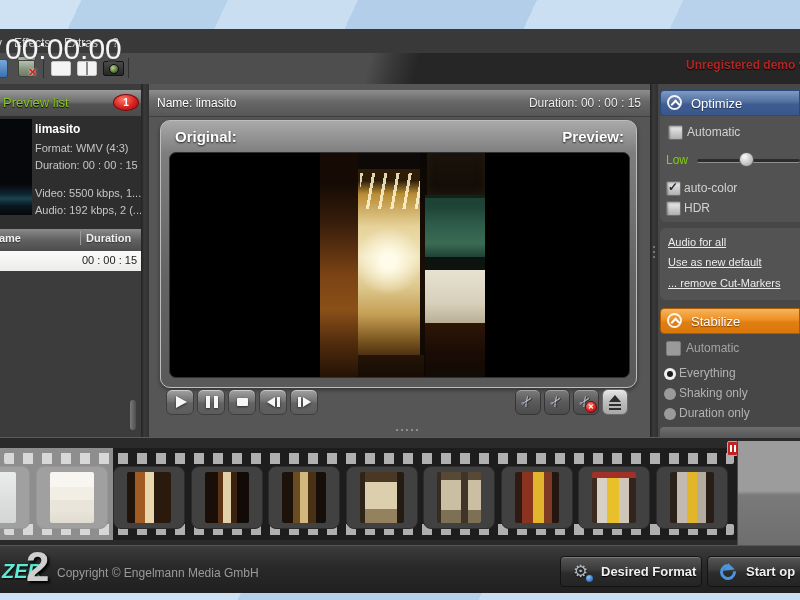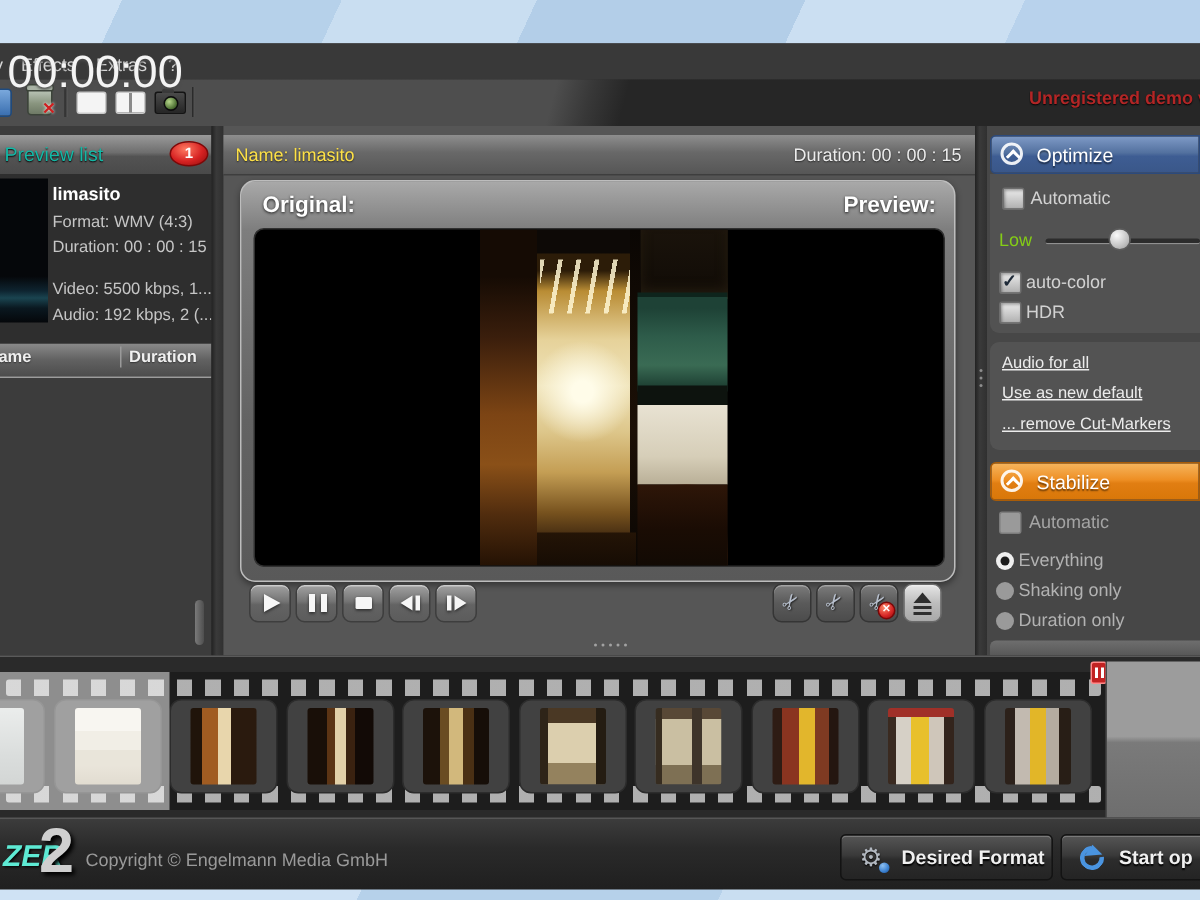--- a/index.html
+++ b/index.html
@@ -38,21 +38,21 @@
   #tb-cam{left:103px;top:61px;width:19px;height:13px;background:linear-gradient(180deg,#4a4a4a,#262626);border:1px solid #141414;border-radius:2px}
   #tb-cam::before{content:"";position:absolute;left:4px;top:-3px;width:8px;height:3px;background:#3a3a3a;border-radius:2px 2px 0 0}
   #tb-cam::after{content:"";position:absolute;left:5px;top:2px;width:8px;height:8px;border-radius:50%;
     background:radial-gradient(circle at 35% 35%,#b6d68a,#55783a 60%,#243a14);border:1px solid #0c0c0c}
   #unregistered{left:686px;top:58px;width:130px;white-space:nowrap;overflow:hidden;
     font-size:12px;font-weight:bold;color:#b22626;text-shadow:0 1px 1px #000}
   
   #left-panel{left:0;top:84px;width:141px;height:353px;background:#3c3c3c;border-right:1px solid #2a2a2a;overflow:hidden}
   #pl-header{left:0;top:6px;width:141px;height:26px;
     background:linear-gradient(180deg,#9a9a9a,#6e6e6e 45%,#535353 55%,#4a4a4a);border-bottom:1px solid #2e2e2e}
-  #pl-title{left:3px;top:11px;font-size:13px;color:#14b8a6;text-shadow:0 1px 1px #000}
+  #pl-title{left:3px;top:11px;font-size:13px;color:#84cc16;text-shadow:0 1px 1px #000}
   #pl-badge{left:113px;top:10px;width:24px;height:15px;border-radius:50%;
     background:radial-gradient(ellipse at 40% 30%,#ff7a62,#d62222 55%,#8e0c0c);border:1px solid #7c0808;
     color:#fff;font-size:10px;font-weight:bold;text-align:center;line-height:15px}
   #pl-clip{left:0;top:32px;width:141px;height:112px;background:#2e2e2e;overflow:hidden}
   #pl-thumb{left:0;top:3px;width:32px;height:96px;
     background:linear-gradient(180deg,#05070a 0 68%,#0e2430 78%,#1a4450 83%,#0a1820 90%,#05070a)}
   .pl-line{left:35px;white-space:nowrap;font-size:11px;color:#c6c6c6}
   #pl-name{top:6px;font-size:12px;font-weight:bold;color:#fff}
   #pl-format{top:26px} #pl-dur{top:43px} #pl-video{top:71px} #pl-audio{top:88px}
   #pl-tablehead{left:0;top:144px;width:141px;height:22px;
@@ -66,21 +66,21 @@
     background:linear-gradient(90deg,#7a7a7a,#4e4e4e)}
   
   #vsplit1{left:141px;top:84px;width:8px;height:353px;background:linear-gradient(90deg,#222,#3a3a3a 40%,#303030)}
   #vsplit2{left:650px;top:84px;width:8px;height:353px;background:linear-gradient(90deg,#222,#3a3a3a 40%,#303030)}
   #vsplit2-dots{left:653px;top:246px;width:2px;height:2px;background:#8e8e8e;border-radius:50%;
     box-shadow:0 5px 0 #8e8e8e,0 10px 0 #8e8e8e}
   
   #center{left:149px;top:84px;width:501px;height:353px;background:#565656}
   #infobar{left:149px;top:90px;width:501px;height:26px;
     background:linear-gradient(180deg,#8e8e8e,#686868 45%,#565656);border-bottom:1px solid #3e3e3e}
-  #info-name{left:157px;top:96px;font-size:12px;color:#fde047;text-shadow:0 1px 1px #2a2a2a}
+  #info-name{left:157px;top:96px;font-size:12px;color:#ffffff;text-shadow:0 1px 1px #2a2a2a}
   #info-dur{right:159px;top:96px;font-size:12px;color:#ececec;text-shadow:0 1px 1px #2a2a2a}
   #video-panel{left:160px;top:120px;width:477px;height:268px;border-radius:10px;
     background:linear-gradient(180deg,#a9a9a9,#7e7e7e 12%,#636363 60%,#595959);
     border:1px solid #bdbdbd;box-sizing:border-box;box-shadow:0 2px 4px rgba(0,0,0,.4)}
   #lbl-original{left:14px;top:7px;font-size:15px;font-weight:bold;color:#fff;text-shadow:0 1px 2px #1a1a1a}
   #lbl-preview{right:12px;top:7px;font-size:15px;font-weight:bold;color:#fff;text-shadow:0 1px 2px #1a1a1a}
   #video-black{left:8px;top:31px;width:459px;height:224px;background:#000;border-radius:7px;overflow:hidden;border:1px solid #303030}
   
   #vc{left:150px;top:0;width:165px;height:224px;background:#0d0906}
   .vc{position:absolute}
@@ -238,20 +238,23 @@
     <div class="abs pl-line" id="pl-name">limasito</div>
     <div class="abs pl-line" id="pl-format">Format: WMV (4:3)</div>
     <div class="abs pl-line" id="pl-dur">Duration: 00 : 00 : 15</div>
     <div class="abs pl-line" id="pl-video">Video: 5500 kbps, 1...</div>
     <div class="abs pl-line" id="pl-audio">Audio: 192 kbps, 2 (...</div>
   </div>
   <div class="abs" id="pl-tablehead"></div>
   <div class="abs" id="pl-col-name">Name</div>
   <div class="abs" id="pl-col-sep"></div>
   <div class="abs" id="pl-col-dur">Duration</div>
+  <div class="abs" id="pl-row">
+    <div class="abs" id="pl-row-dur">00 : 00 : 15</div>
+  </div>
   <div class="abs" id="pl-grip"></div>
 </div>
 
 <div class="abs" id="vsplit1"></div>
 
 <div class="abs" id="center"></div>
 <div class="abs" id="infobar"></div>
 <div class="abs" id="info-name">Name: limasito</div>
 <div class="abs" id="info-dur">Duration: 00 : 00 : 15</div>
 

